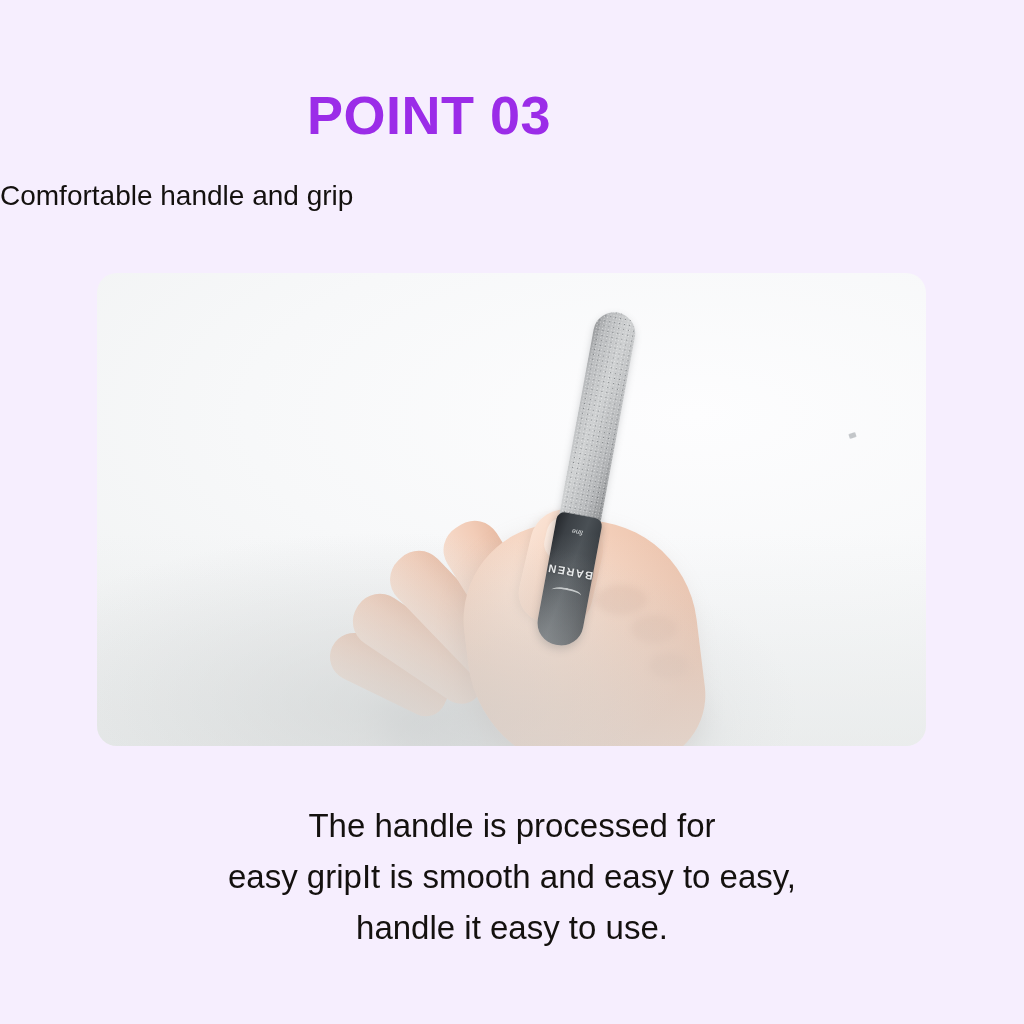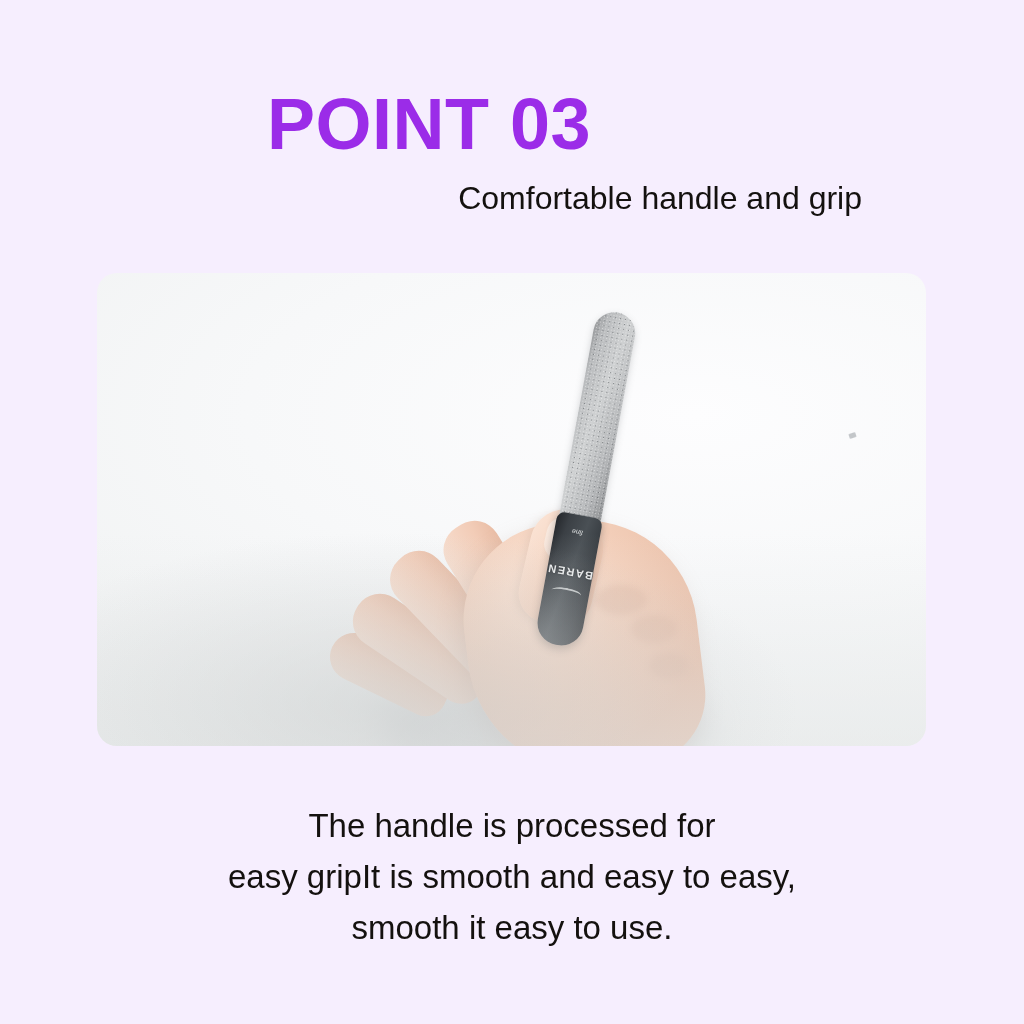--- a/index.html
+++ b/index.html
@@ -23,35 +23,35 @@
     align-items: center;
   }
 
   
   .point-label {
     position: absolute;
     top: 88px;
     left: 0;
     width: 858px;
     text-align: center;
-    font-size: 72px;
+    font-size: 54px;
     font-weight: 700;
     letter-spacing: 0.5px;
     color: #9b2ce8;
     line-height: 1;
     white-space: nowrap;
   }
 
   .subheading {
     position: absolute;
     top: 180px;
     left: 0;
     width: 862px;
-    text-align: right;
-    font-size: 32px;
+    text-align: left;
+    font-size: 28px;
     font-weight: 400;
     color: #14110f;
     line-height: 1.15;
     white-space: nowrap;
   }
 
   
   .photo-card {
     position: absolute;
     left: 97px;
@@ -297,16 +297,16 @@
         <div class="handle-brand">BAREN</div>
         <div class="handle-swoosh"></div>
       </div>
     </div>
 
   </div>
 
   <div class="caption">
     <span class="line">The handle is processed for</span>
     <span class="line">easy gripIt is smooth and easy to easy,</span>
-    <span class="line">smooth it easy to use.</span>
+    <span class="line">handle it easy to use.</span>
   </div>
 
 </div>
 
 </body></html>

